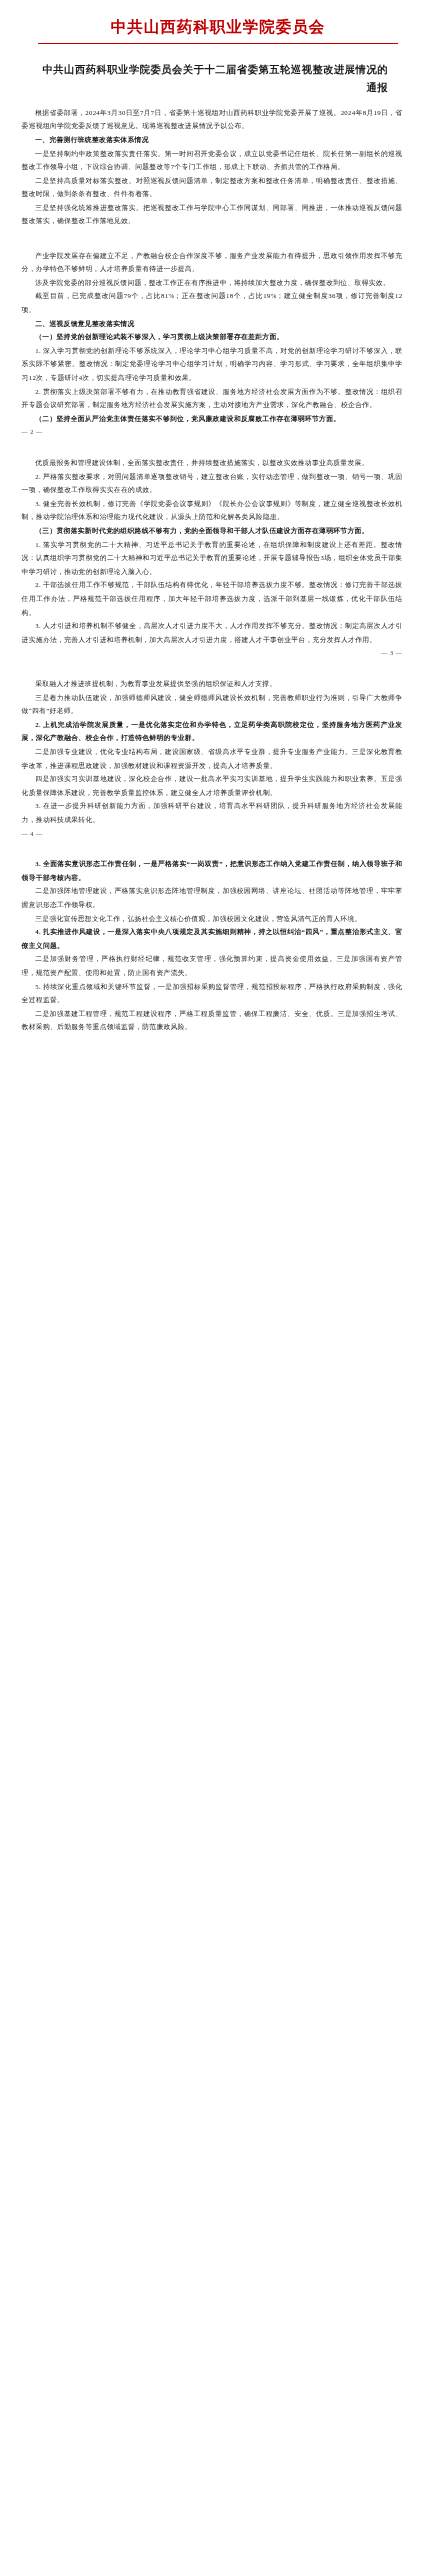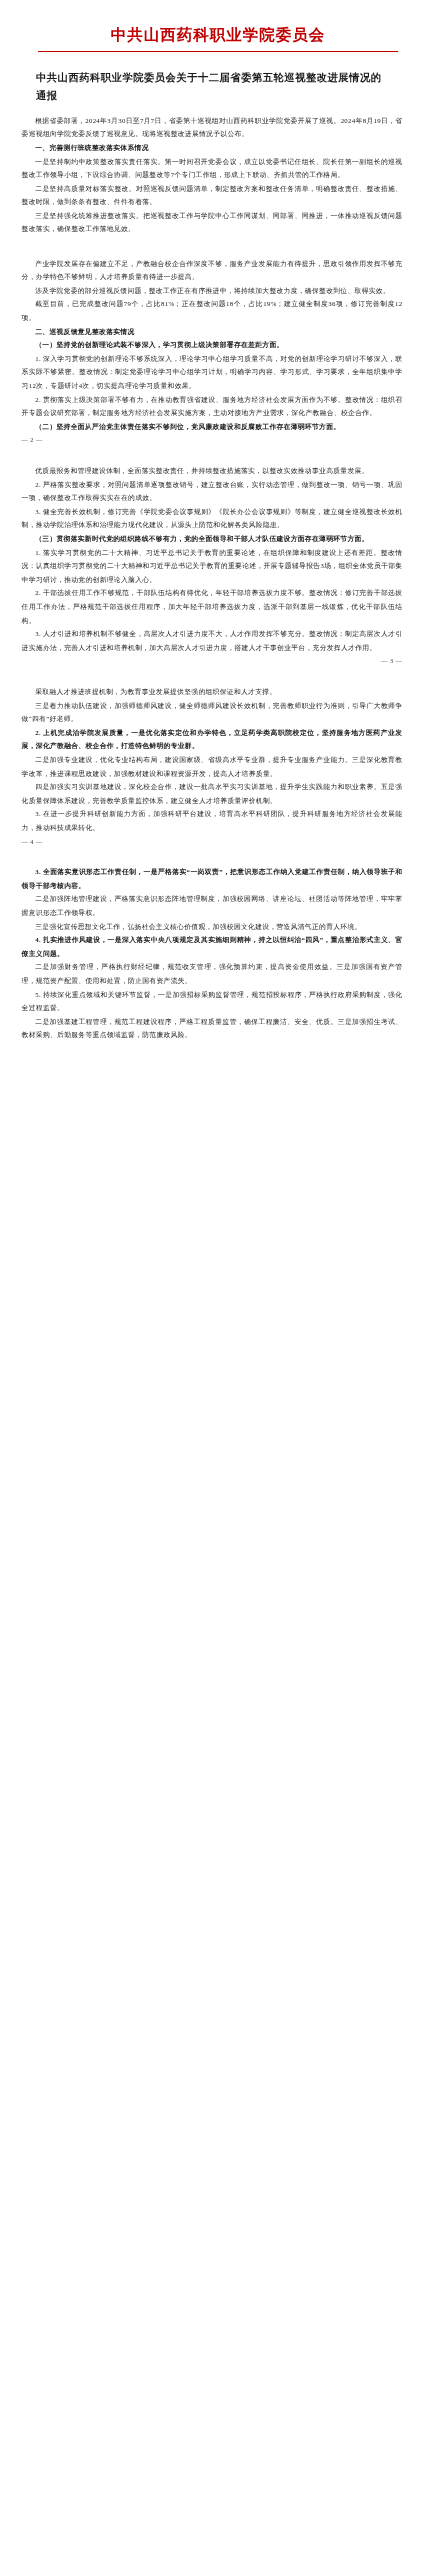--- a/index.html
+++ b/index.html
@@ -8,21 +8,21 @@
     background: #ffffff;
   }
   body {
     width: 436px;
     font-family: "Liberation Serif", "DejaVu Serif", serif;
     color: #1a1a1a;
   }
   .page {
     width: 424px;
     box-sizing: border-box;
-    padding: 16px 0 0 0;
+    padding: 8px 0 0 0;
     position: relative;
   }
   
   .masthead {
     width: 436px;
     box-sizing: border-box;
     padding: 9.3px 20.6px 5.2px 20.6px;
     text-align: center;
   }
   .masthead-title {
@@ -33,21 +33,21 @@
     line-height: 1.25;
     font-family: "Liberation Serif", "DejaVu Serif", serif;
   }
   .masthead-rule {
     margin: 6.2px 17.5px 0 17.5px;
     border-top: 1px solid #c00000;
     height: 0;
   }
   
   .doc-title {
-    text-align: left;
+    text-align: right;
     font-size: 10.3px;
     font-weight: bold;
     line-height: 1.7;
     margin: 12.4px 36px 9.3px 36px;
     letter-spacing: 0.5px;
   }
   
   .body-block {
     padding: 0 21.6px;
     box-sizing: border-box;

